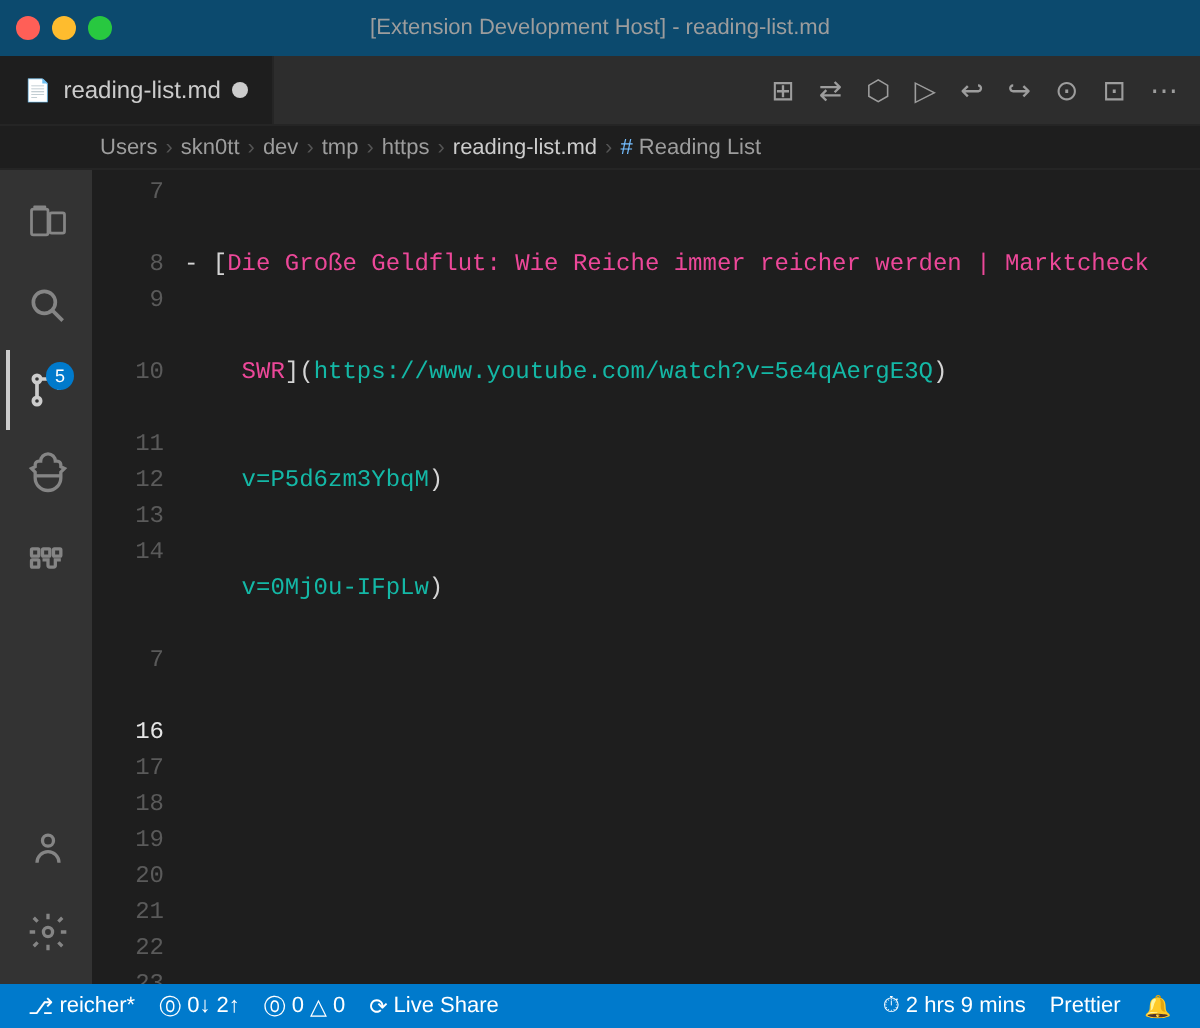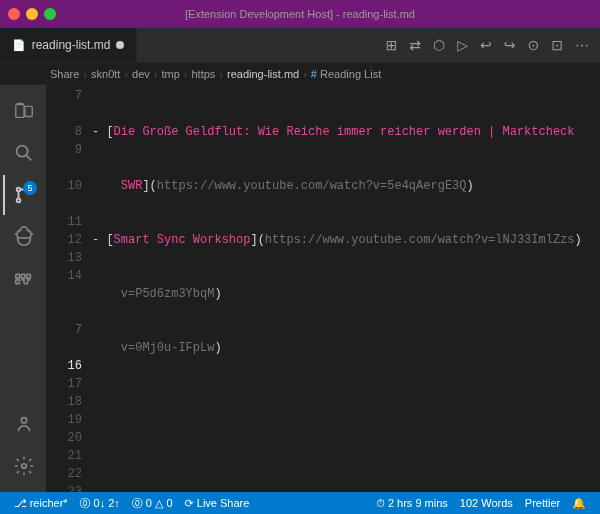--- a/index.html
+++ b/index.html
@@ -9,21 +9,21 @@
       color: #d4d4d4;
       width: 600px;
       height: 514px;
       overflow: hidden;
       display: flex;
       flex-direction: column;
     }
 
     
     .title-bar {
-      background: #701a75;
+      background: #0c4a6e;
       height: 28px;
       display: flex;
       align-items: center;
       padding: 0 8px;
       flex-shrink: 0;
       position: relative;
     }
     .traffic-lights {
       display: flex;
       gap: 6px;
@@ -203,21 +203,21 @@
     }
 
     .code-line {
       min-height: 18px;
       padding-right: 8px;
     }
 
     .md-dash { color: #d4d4d4; }
     .md-bracket { color: #d4d4d4; }
     .md-link-text { color: #ec4899; }
-    .md-url { color: #737373; font-family: Liberation Mono, monospace; }
+    .md-url { color: #14b8a6; font-family: Liberation Mono, monospace; }
 
     
     .status-bar {
       height: 22px;
       background: #007acc;
       display: flex;
       align-items: center;
       padding: 0 8px;
       font-size: 11px;
       color: #fff;
@@ -260,21 +260,21 @@
     <span class="toolbar-icon">▷</span>
     <span class="toolbar-icon">↩</span>
     <span class="toolbar-icon">↪</span>
     <span class="toolbar-icon">⊙</span>
     <span class="toolbar-icon">⊡</span>
     <span class="toolbar-icon">⋯</span>
   </div>
 </div>
 
 <div class="breadcrumb">
-  <span class="breadcrumb-item">Share</span>
+  <span class="breadcrumb-item">Users</span>
   <span class="breadcrumb-sep">›</span>
   <span class="breadcrumb-item">skn0tt</span>
   <span class="breadcrumb-sep">›</span>
   <span class="breadcrumb-item">dev</span>
   <span class="breadcrumb-sep">›</span>
   <span class="breadcrumb-item">tmp</span>
   <span class="breadcrumb-sep">›</span>
   <span class="breadcrumb-item">https</span>
   <span class="breadcrumb-sep">›</span>
   <span class="breadcrumb-item breadcrumb-active">reading-list.md</span>
@@ -365,21 +365,20 @@
       <div class="line-number">19</div>
       <div class="line-number">20</div>
       <div class="line-number">21</div>
       <div class="line-number">22</div>
       <div class="line-number">23</div>
 
     </div>
     <div class="code-content">
       <div class="code-line"><span class="md-dash">- [</span><span class="md-link-text">Die Große Geldflut: Wie Reiche immer reicher werden | Marktcheck</span></div>
       <div class="code-line"><span class="md-link-text">&nbsp;&nbsp;&nbsp;&nbsp;SWR</span><span class="md-bracket">](</span><span class="md-url">https://www.youtube.com/watch?v=5e4qAergE3Q</span><span class="md-bracket">)</span></div>
-      <div class="code-line"><span class="md-dash">- [</span><span class="md-link-text">Smart Sync Workshop</span><span class="md-bracket">](</span><span class="md-url">https://www.youtube.com/watch?v=lNJ33ImlZzs</span><span class="md-bracket">)</span></div>
       <div class="code-line"><span class="md-url">&nbsp;&nbsp;&nbsp;&nbsp;v=P5d6zm3YbqM</span><span class="md-bracket">)</span></div>
       <div class="code-line"><span class="md-url">&nbsp;&nbsp;&nbsp;&nbsp;v=0Mj0u-IFpLw</span><span class="md-bracket">)</span></div>
       
       
       
       
       
       
       
       
@@ -415,21 +414,18 @@
   <div class="status-item">
     <span>⟳</span>
     <span>Live Share</span>
   </div>
   <div class="status-spacer"></div>
   <div class="status-item">
     <span>⏱</span>
     <span> 2 hrs 9 mins</span>
   </div>
   <div class="status-item">
-    <span>102 Words</span>
-  </div>
-  <div class="status-item">
     <span>Prettier</span>
   </div>
   <div class="status-item">
     <span>🔔</span>
   </div>
 </div>
 
 </body></html>

